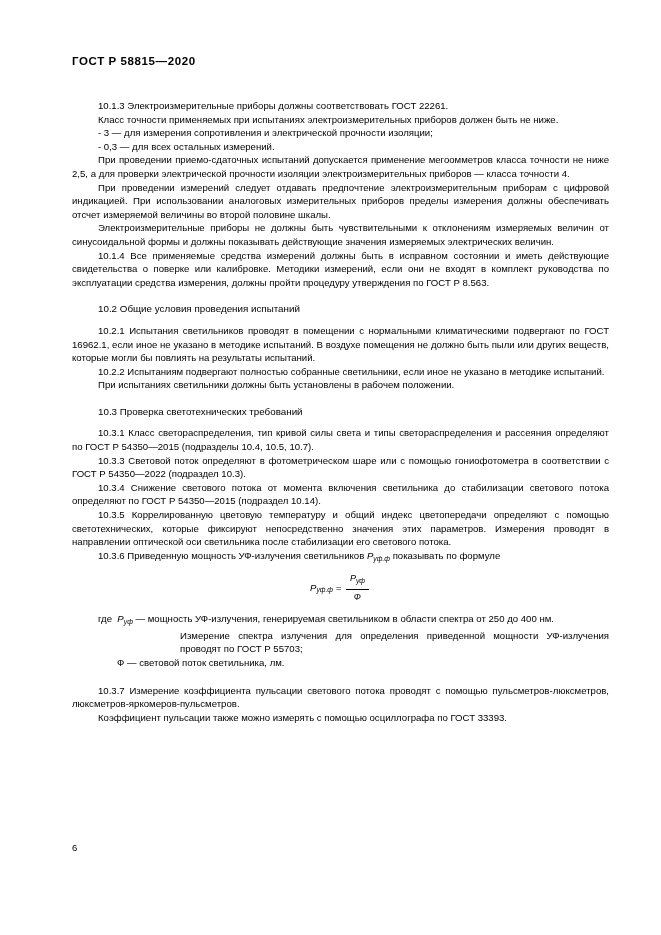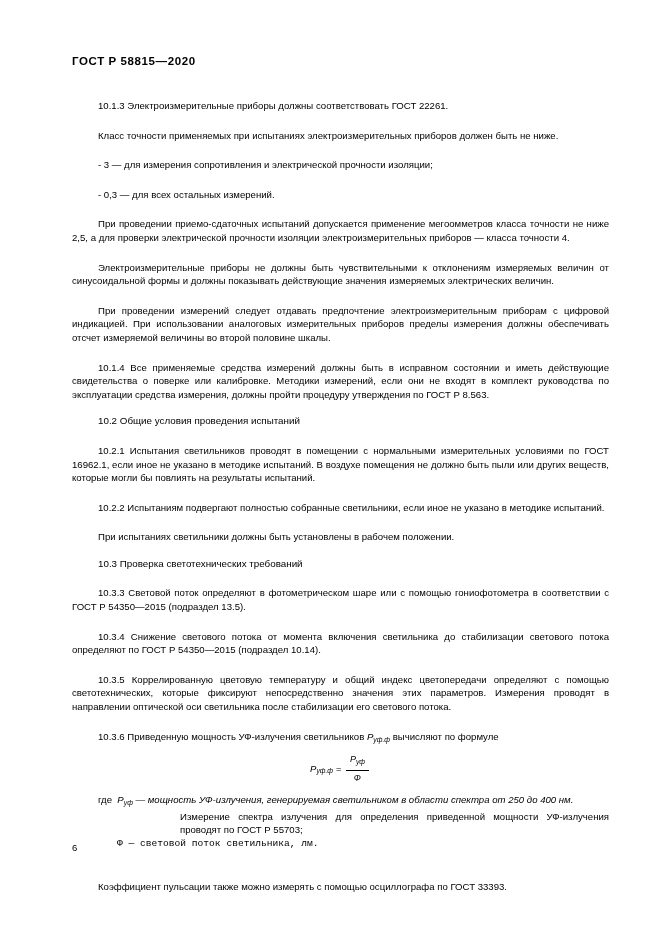--- a/index.html
+++ b/index.html
@@ -28,21 +28,21 @@
     font-weight: bold;
     letter-spacing: 0.6px;
     margin: 0 0 32px 0;
   }
   .body-text {
     font-size: 9.6px;
     line-height: 13.6px;
     text-align: justify;
   }
   p {
-    margin: 16px 0 0 0;
+    margin: 0 0 0 0;
     text-indent: 26px;
     text-align: justify;
   }
   p.dash { text-indent: 26px; }
   h2.section {
     font-size: 9.8px;
     font-weight: normal;
     margin: 13px 0 8px 0;
     text-indent: 26px;
     text-align: left;
@@ -89,33 +89,31 @@
     text-align: justify;
   }
   .where-label {
     flex: 0 0 auto;
     padding-left: 26px;
     white-space: nowrap;
   }
   .where-def {
     flex: 1 1 auto;
     text-align: justify;
-    font-style: italic;
   }
   .where-cont {
     padding-left: 108px;
     font-size: 9.6px;
     line-height: 13.6px;
     text-align: justify;
   }
   .where-row2 {
     padding-left: 45px;
     font-size: 9.6px;
     line-height: 13.6px;
-    font-family: Liberation Mono, monospace;
   }
   .spacer-lg { height: 14px; }
   .page-number {
     position: absolute;
     left: 72px;
     bottom: 82px;
     font-size: 9.5px;
   }
   i { font-style: italic; }
 </style>
@@ -126,37 +124,38 @@
 
   <div class="header">ГОСТ Р 58815—2020</div>
 
   <div class="body-text">
 
     <p>10.1.3 Электроизмерительные приборы должны соответствовать ГОСТ 22261.</p>
     <p>Класс точности применяемых при испытаниях электроизмерительных приборов должен быть не ниже.</p>
     <p class="dash">- 3 — для измерения сопротивления и электрической прочности изоляции;</p>
     <p class="dash">- 0,3 — для всех остальных измерений.</p>
     <p>При проведении приемо-сдаточных испытаний допускается применение мегоомметров класса точности не ниже 2,5, а для проверки электрической прочности изоляции электроизмерительных приборов — класса точности 4.</p>
+    <p>При проведении измерений следует отдавать предпочтение электроизмерительным приборам с цифровой индикацией. При использовании аналоговых измерительных приборов пределы измерения должны обеспечивать отсчет измеряемой величины во второй половине шкалы.</p>
     <p>Электроизмерительные приборы не должны быть чувствительными к отклонениям измеряемых величин от синусоидальной формы и должны показывать действующие значения измеряемых электрических величин.</p>
-    <p>При проведении измерений следует отдавать предпочтение электроизмерительным приборам с цифровой индикацией. При использовании аналоговых измерительных приборов пределы измерения должны обеспечивать отсчет измеряемой величины во второй половине шкалы.</p>
     <p>10.1.4 Все применяемые средства измерений должны быть в исправном состоянии и иметь действующие свидетельства о поверке или калибровке. Методики измерений, если они не входят в комплект руководства по эксплуатации средства измерения, должны пройти процедуру утверждения по ГОСТ Р 8.563.</p>
 
     <h2 class="section">10.2 Общие условия проведения испытаний</h2>
 
-    <p>10.2.1 Испытания светильников проводят в помещении с нормальными измерительных условиями по ГОСТ 16962.1, если иное не указано в методике испытаний. В воздухе помещения не должно быть пыли или других веществ, которые могли бы повлиять на результаты испытаний.</p>
+    <p>10.2.1 Испытания светильников проводят в помещении с нормальными климатическими подвергают по ГОСТ 16962.1, если иное не указано в методике испытаний. В воздухе помещения не должно быть пыли или других веществ, которые могли бы повлиять на результаты испытаний.</p>
     <p>10.2.2 Испытаниям подвергают полностью собранные светильники, если иное не указано в методике испытаний.</p>
     <p>При испытаниях светильники должны быть установлены в рабочем положении.</p>
 
     <h2 class="section">10.3 Проверка светотехнических требований</h2>
 
-    <p>10.3.3 Световой поток определяют в фотометрическом шаре или с помощью гониофотометра в соответствии с ГОСТ Р 54350—2015 (подраздел 13.5).</p>
+    <p>10.3.1 Класс светораспределения, тип кривой силы света и типы светораспределения и рассеяния определяют по ГОСТ Р 54350—2015 (подразделы 10.4, 10.5, 10.7).</p>
+    <p>10.3.3 Световой поток определяют в фотометрическом шаре или с помощью гониофотометра в соответствии с ГОСТ Р 54350—2022 (подраздел 10.3).</p>
     <p>10.3.4 Снижение светового потока от момента включения светильника до стабилизации светового потока определяют по ГОСТ Р 54350—2015 (подраздел 10.14).</p>
     <p>10.3.5 Коррелированную цветовую температуру и общий индекс цветопередачи определяют с помощью светотехнических, которые фиксируют непосредственно значения этих параметров. Измерения проводят в направлении оптической оси светильника после стабилизации его светового потока.</p>
 
-    <p><span>10.3.6 Приведенную мощность УФ-излучения светильников </span><i>Р</i><sub class="sb">уф.ф</sub><span> вычисляют по формуле</span></p>
+    <p><span>10.3.6 Приведенную мощность УФ-излучения светильников </span><i>Р</i><sub class="sb">уф.ф</sub><span> показывать по формуле</span></p>
 
     <div class="formula-wrap">
       <span class="formula">
         <i>Р</i><sub class="sb">уф.ф</sub>
         <span>=</span>
         <span class="frac">
           <span class="num"><i>Р</i><sub class="sb">уф</sub></span>
           <span class="den">Ф</span>
         </span>
       </span>
@@ -166,19 +165,20 @@
       <div class="where-row">
         <span class="where-label"><span>где</span>&nbsp;&nbsp;<i>Р</i><sub class="sb">уф</sub>&nbsp;</span>
         <span class="where-def">— мощность УФ-излучения, генерируемая светильником в области спектра от 250 до 400 нм.</span>
       </div>
       <div class="where-cont">Измерение спектра излучения для определения приведенной мощности УФ-излучения проводят по ГОСТ Р 55703;</div>
       <div class="where-row2">Ф — световой поток светильника, лм.</div>
     </div>
 
     <div class="spacer-lg"></div>
 
+    <p>10.3.7 Измерение коэффициента пульсации светового потока проводят с помощью пульсметров-люксметров, люксметров-яркомеров-пульсметров.</p>
     <p>Коэффициент пульсации также можно измерять с помощью осциллографа по ГОСТ 33393.</p>
 
   </div>
 
   <div class="page-number">6</div>
 
 </div>
 
 </body></html>

